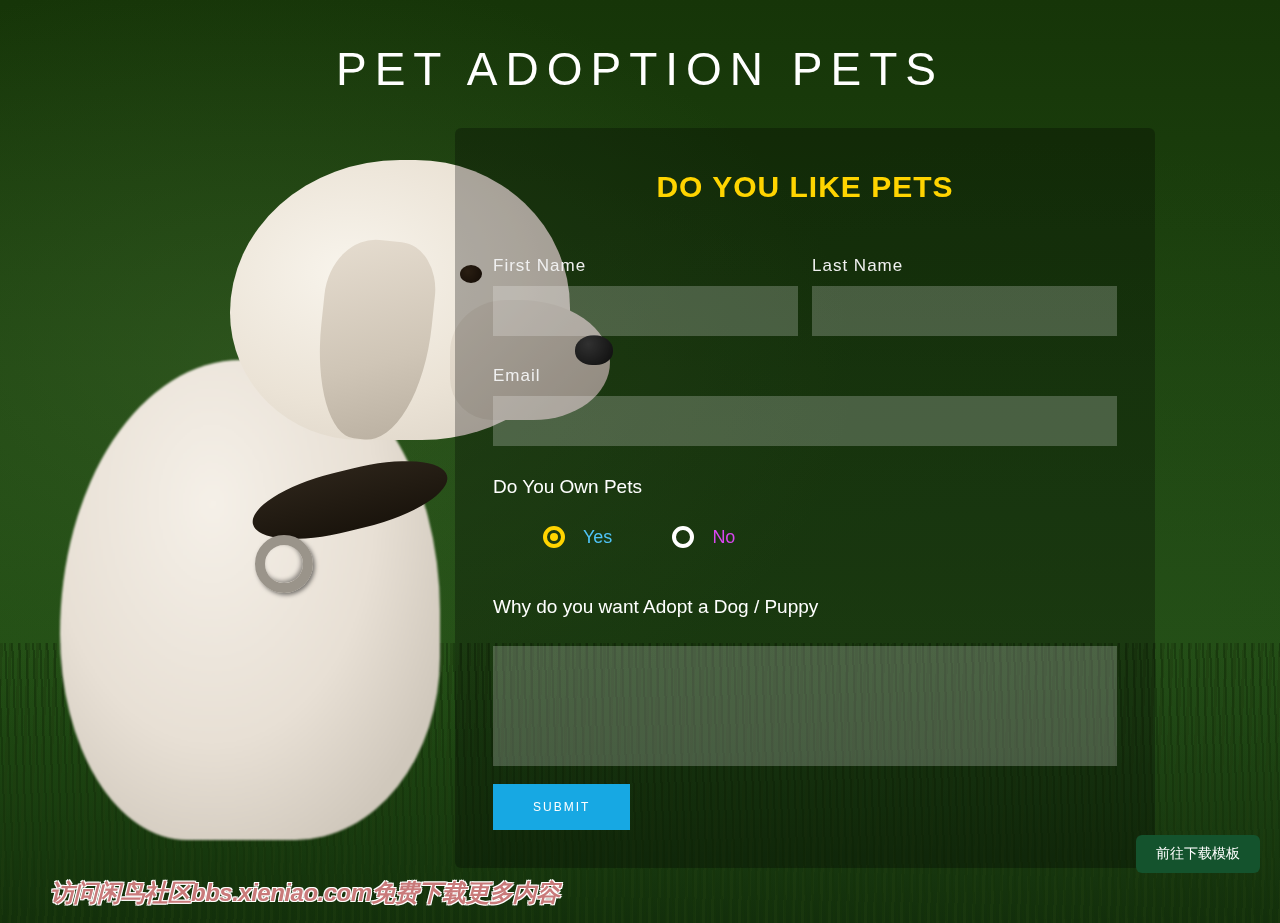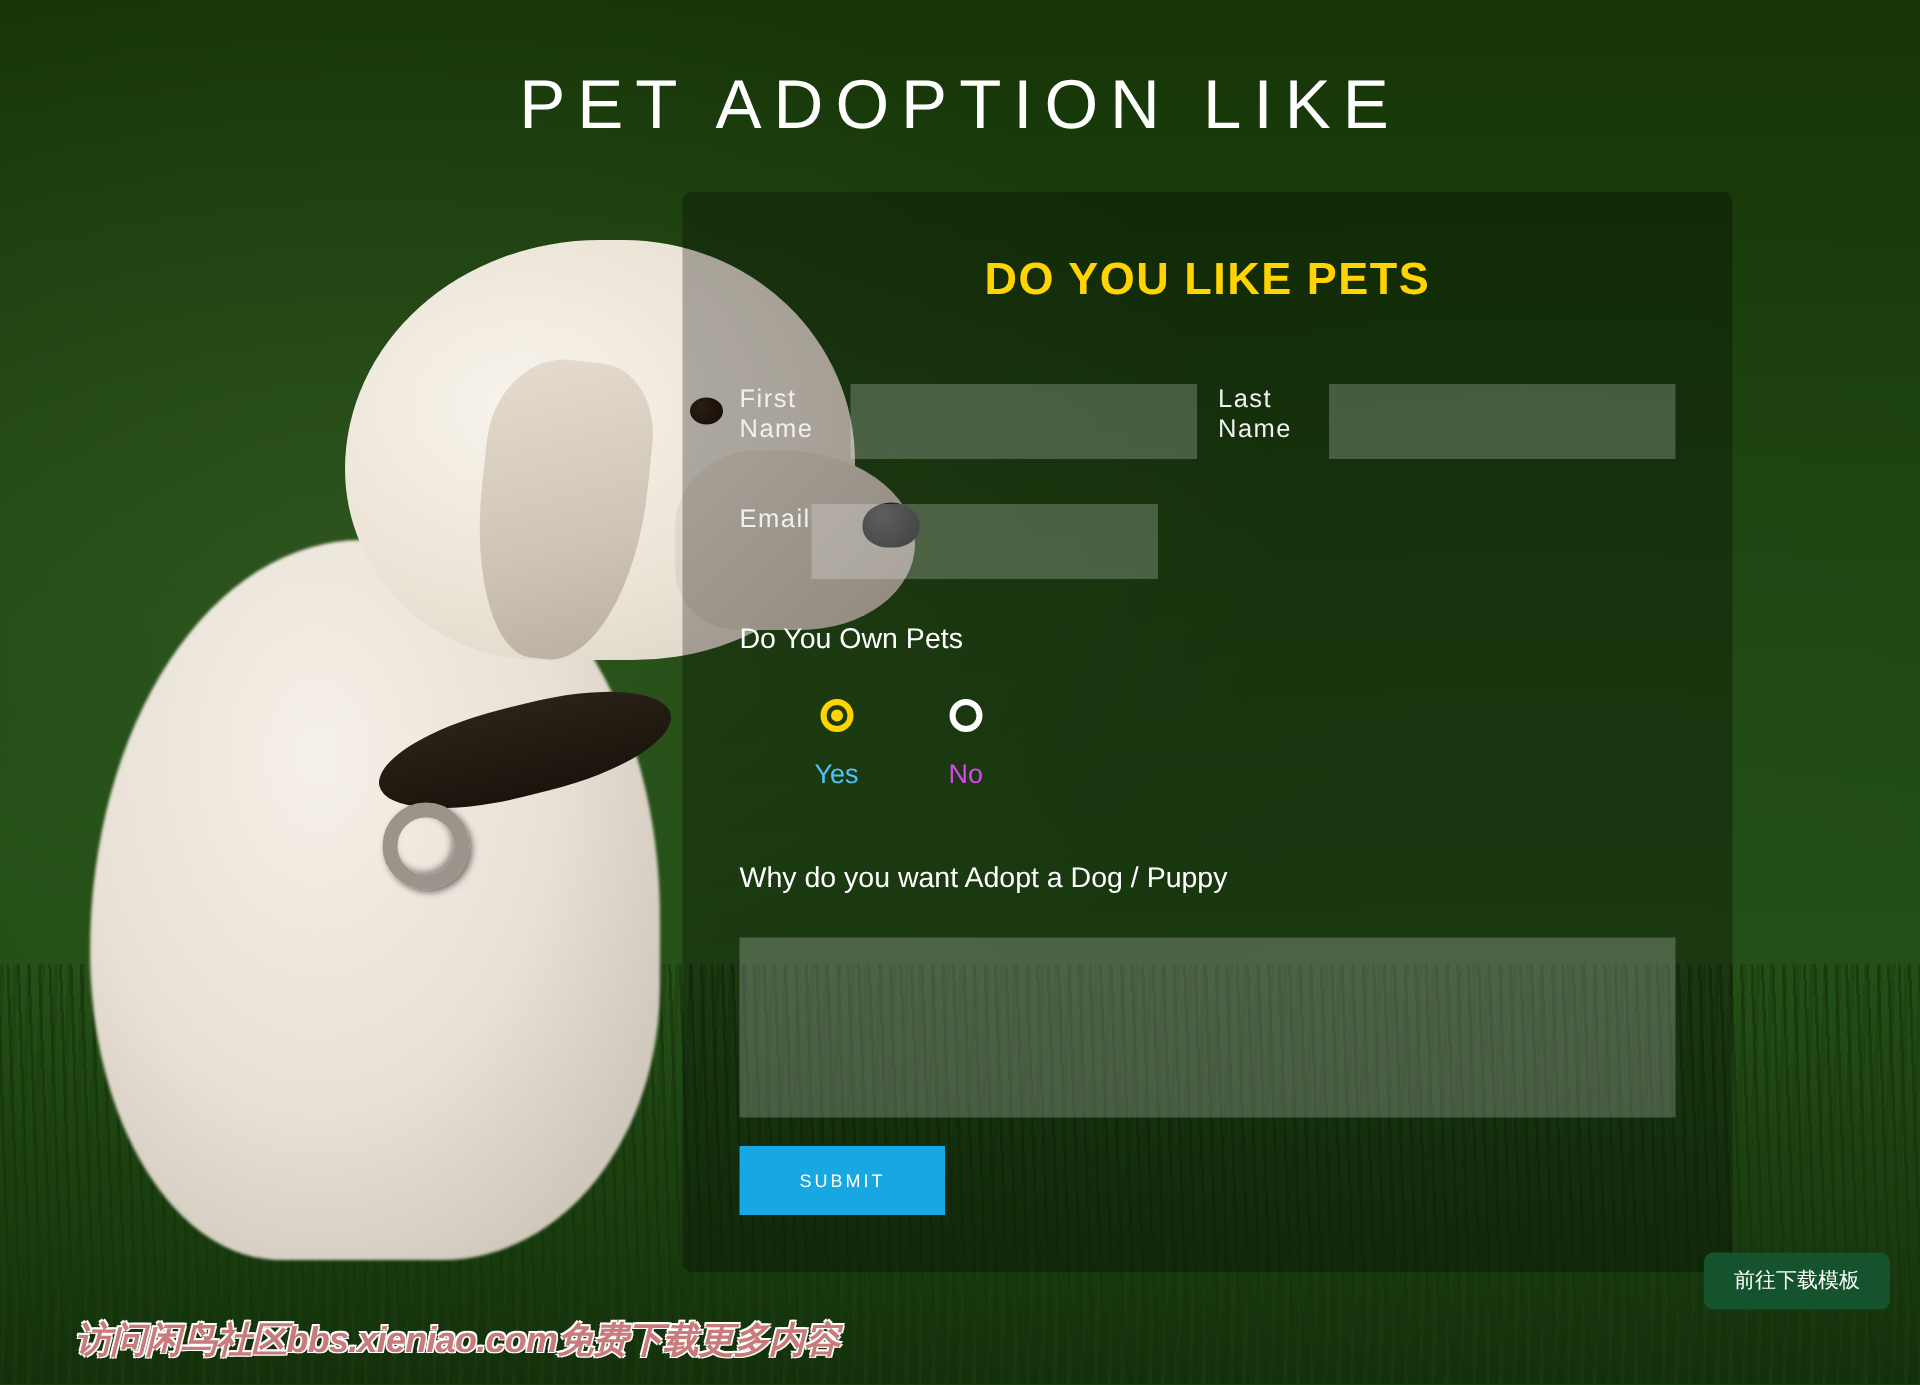--- a/index.html
+++ b/index.html
@@ -118,21 +118,21 @@
   }
   .form-heading {
     color: #ffd400;
     font-size: 30px;
     font-weight: 600;
     text-align: center;
     letter-spacing: 1px;
     margin-bottom: 52px;
   }
   .row { display: flex; gap: 14px; margin-bottom: 30px; }
-  .field { flex: 1; display: flex; flex-direction: row; }
+  .field { flex: 1; display: flex; flex-direction: column; }
   .field-full { margin-bottom: 30px; }
   .label {
     font-size: 17px;
     font-weight: 300;
     letter-spacing: 1px;
     margin-bottom: 10px;
     color: #f0f0f0;
   }
   .input {
     height: 50px;
@@ -160,21 +160,21 @@
     margin-bottom: 28px;
   }
   .radio-row {
     display: flex;
     gap: 60px;
     padding-left: 50px;
     margin-bottom: 48px;
   }
   .radio-option {
     display: flex;
-    flex-direction: column;
+    flex-direction: row;
     align-items: center;
     gap: 18px;
     cursor: pointer;
   }
   .radio-circle {
     width: 22px; height: 22px;
     border: 4px solid #fff;
     border-radius: 50%;
     display: flex;
     align-items: center;
@@ -237,21 +237,21 @@
   <div class="dog-body"></div>
   <div class="dog-head"></div>
   <div class="dog-ear"></div>
   <div class="dog-snout"></div>
   <div class="dog-nose"></div>
   <div class="dog-eye"></div>
   <div class="dog-collar"></div>
   <div class="dog-ring"></div>
 </div>
 
-<h1 class="page-title">PET ADOPTION LIKE</h1>
+<h1 class="page-title">PET ADOPTION PETS</h1>
 
 <div class="form-card">
   <h2 class="form-heading">DO YOU LIKE PETS</h2>
 
   <div class="row">
     <div class="field">
       <label class="label">First Name</label>
       <input class="input" type="text" value="" style="">
     </div>
     <div class="field">

